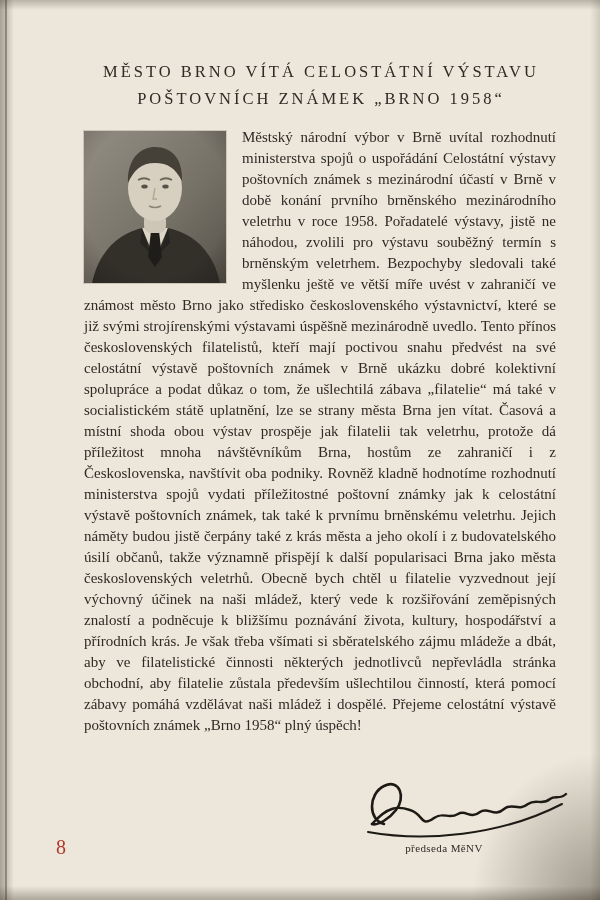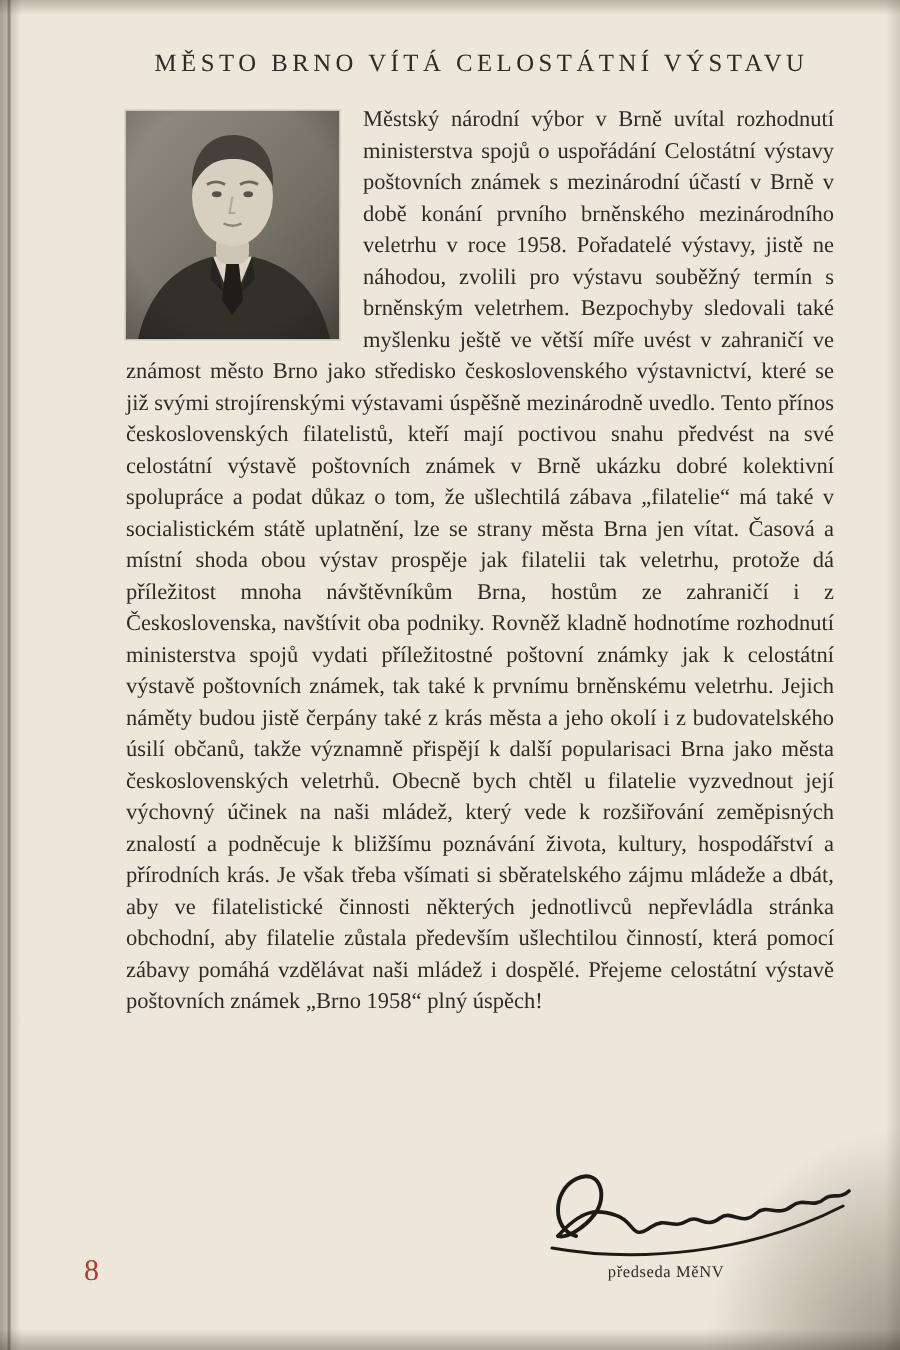--- a/index.html
+++ b/index.html
@@ -22,21 +22,21 @@
     background:linear-gradient(to top, rgba(56,46,36,.35), rgba(56,46,36,0)); z-index:5; pointer-events:none;}
   .edge-right { position:absolute; right:0; top:0; bottom:0; width:10px;
     background:linear-gradient(to left, rgba(56,46,36,.16), rgba(56,46,36,0)); z-index:5; pointer-events:none;}
   .corner-br { position:absolute; right:0; bottom:0; width:140px; height:160px;
     background:radial-gradient(ellipse at 100% 100%, rgba(42,32,22,.42), rgba(42,32,22,0) 65%);
     z-index:5; pointer-events:none;}
 
   .page { position:relative; width:600px; height:900px; }
 
   h1.title {
-    padding-top:28px;
+    padding-top:58px;
     text-align:center;
     font-weight:normal;
     font-size:16.5px;
     letter-spacing:3px;
     line-height:1.65;
     color:var(--ink, #2e2b26);
     margin-left:42px;
   }
   h1.title .t-line { display:block; }
 
@@ -87,20 +87,21 @@
 <main class="page">
 
   <div class="edge-left"></div>
   <div class="edge-top"></div>
   <div class="edge-right"></div>
   <div class="edge-bottom"></div>
   <div class="corner-br"></div>
 
   <h1 class="title">
     <span class="t-line">MĚSTO BRNO VÍTÁ CELOSTÁTNÍ VÝSTAVU</span>
+    <span class="t-line">POŠTOVNÍCH ZNÁMEK „BRNO 1958“</span>
   </h1>
 
   <div class="content">
 
     <figure class="portrait">
       <svg viewBox="0 0 142 152" xmlns="http://www.w3.org/2000/svg">
         <defs>
           <linearGradient id="pbg" x1="0" y1="0" x2="1" y2="1">
             <stop offset="0" stop-color="#938e83"></stop>
             <stop offset="0.6" stop-color="#757066"></stop>

